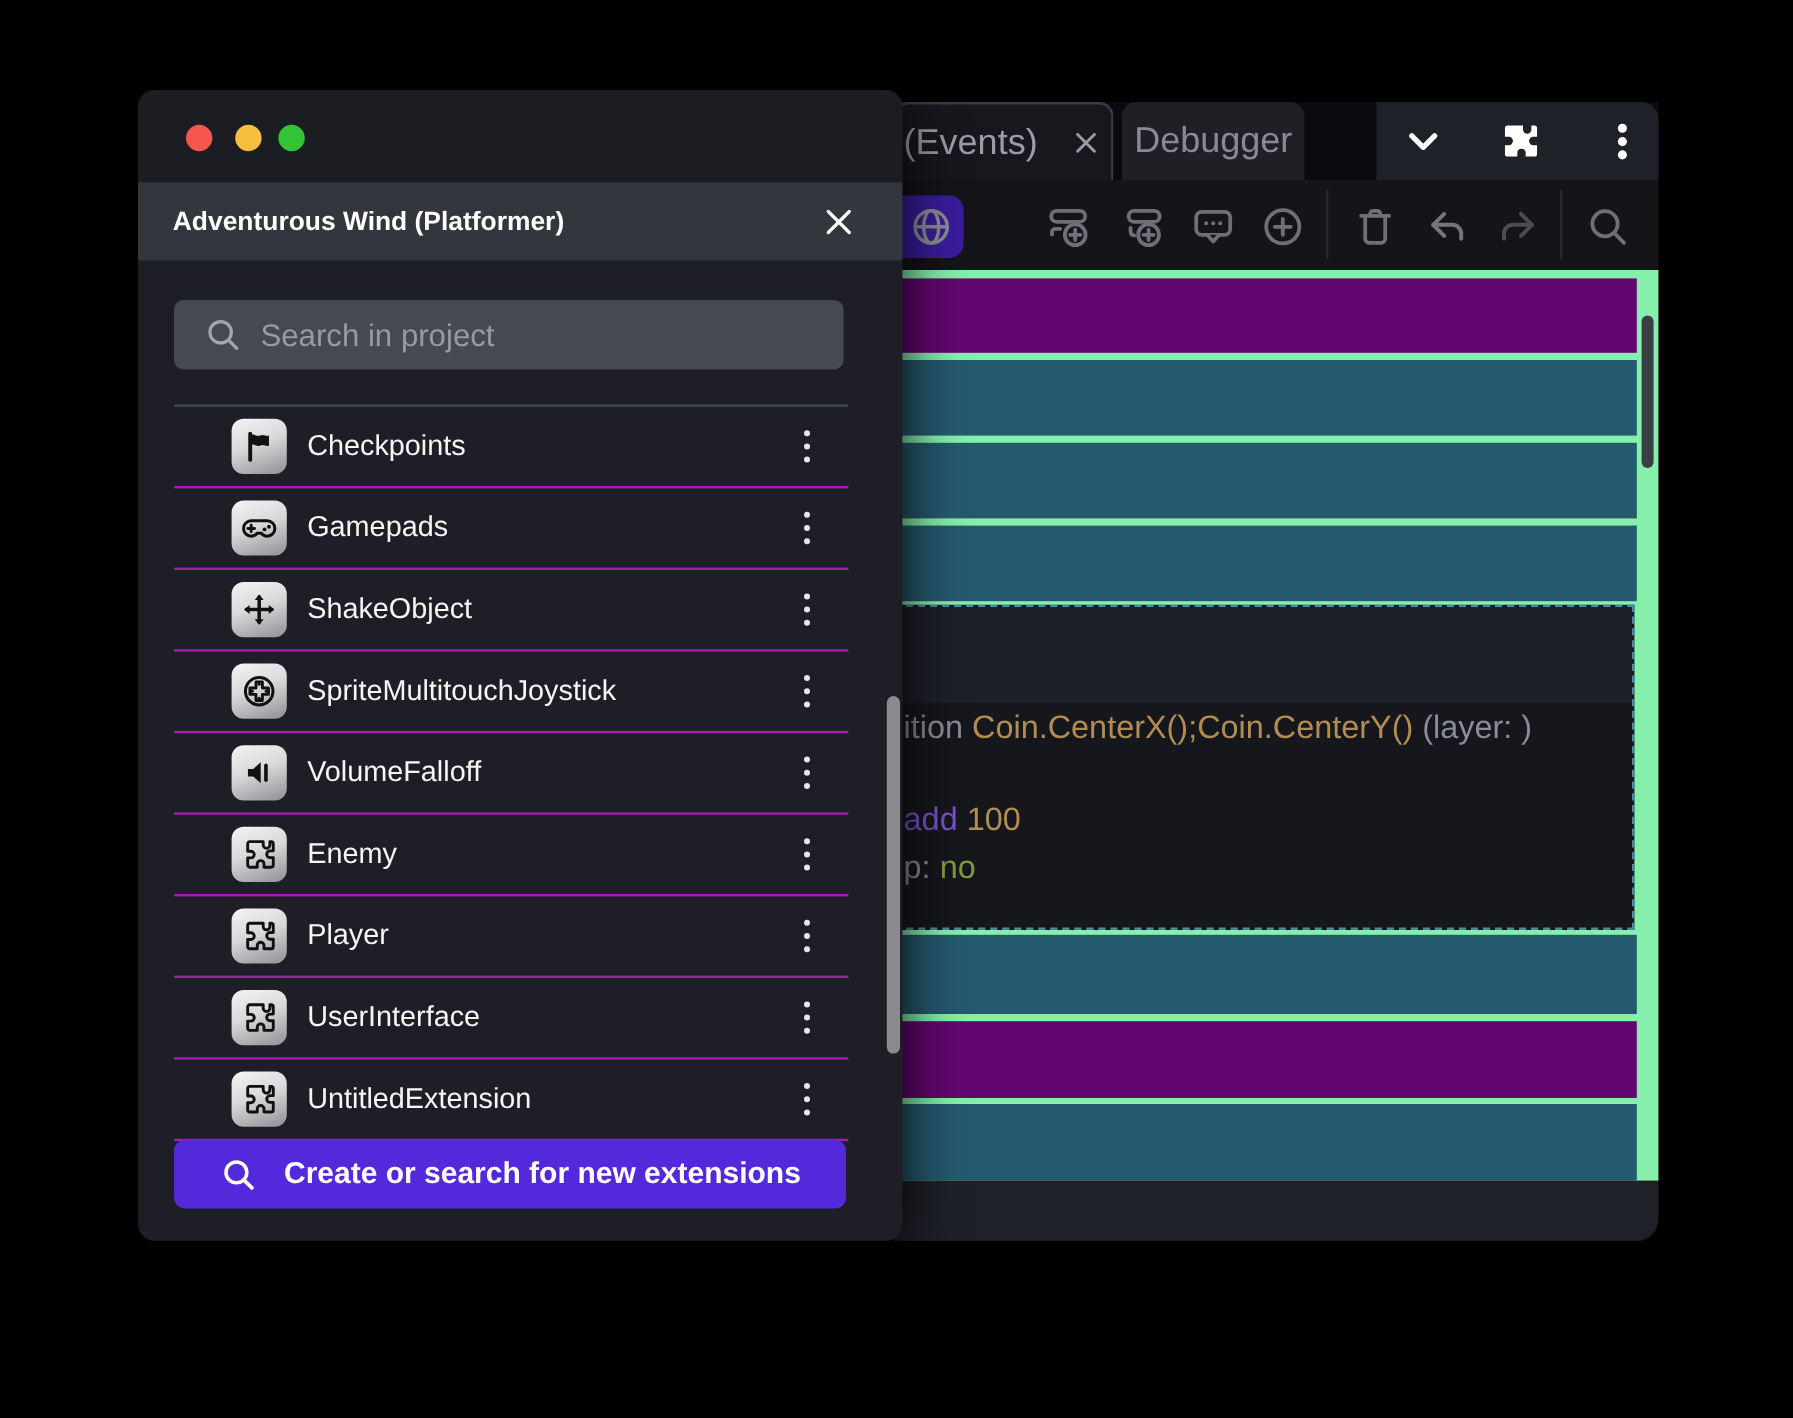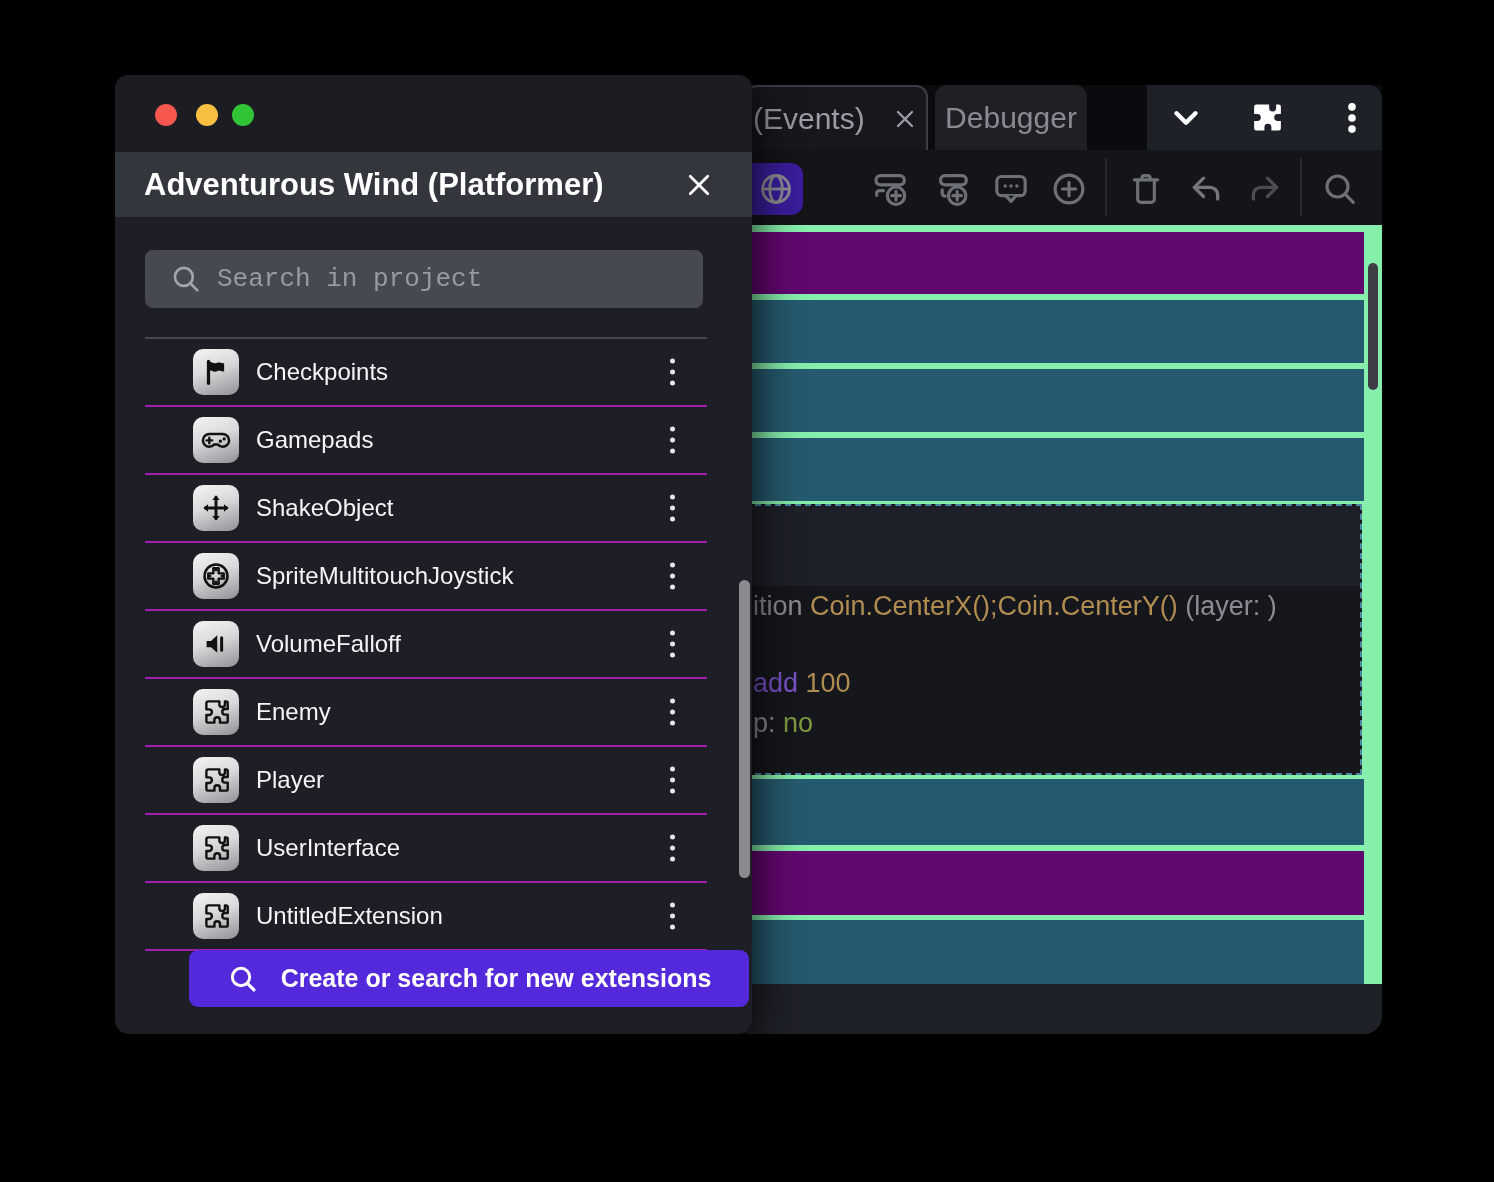--- a/index.html
+++ b/index.html
@@ -48,41 +48,41 @@
   .dialog{position:absolute;left:115px;top:75px;width:637px;height:959px;background:#1e1f26;
           border-radius:14px;box-shadow:0 14px 50px rgba(0,0,0,.9);z-index:5;}
   .dialog-titlebar{position:absolute;left:0;top:0;width:100%;height:77px;background:#1c1d23;
                    border-radius:14px 14px 0 0;}
   .traffic{position:absolute;top:29px;width:22px;height:22px;border-radius:50%;}
   .t-red{left:40px;background:#f5564d;}
   .t-yellow{left:81px;background:#f6bf3f;}
   .t-green{left:117px;background:#32c437;}
   .dialog-header{position:absolute;left:0;top:77px;width:100%;height:65px;background:#34363e;
                  display:flex;align-items:center;}
-  .dialog-title{margin-left:29px;color:#ffffff;font-size:31px;font-weight:bold;}
+  .dialog-title{margin-left:29px;color:#ffffff;font-size:22px;font-weight:bold;}
   .dialog-close{position:absolute;right:38px;top:18px;cursor:pointer;}
   .dialog-search{position:absolute;left:30px;top:175px;width:558px;height:58px;background:#474952;
                  border-radius:8px;display:flex;align-items:center;box-sizing:border-box;padding:0 14px;}
   .dialog-search svg{margin:0 12px 0 10px;flex:none;}
   .dialog-search input{flex:1;background:transparent;border:none;outline:none;color:#eab308;
-                       font-size:26px;font-family:Liberation Mono, monospace;}
+                       font-size:26px;font-family:Liberation Sans, sans-serif;}
   .dialog-search input::placeholder{color:#979aa1;}
 
   .ext-list{position:absolute;left:30px;top:262px;width:562px;border-top:2px solid #45474f;}
   .ext-item{position:relative;height:66px;border-bottom:2px solid #a21caf;display:flex;align-items:center;cursor:pointer;padding-left:48px;}
   .tile{width:46px;height:46px;border-radius:10px;flex:none;
         background:linear-gradient(160deg,#f4f4f5 0%,#d9d9db 45%,#8f9094 100%);
         display:flex;align-items:center;justify-content:center;}
   .ext-label{margin-left:17px;color:#f5f5f7;font-size:24px;}
   .kebab{position:absolute;right:28px;top:50%;transform:translateY(-50%);display:flex;flex-direction:column;gap:6px;padding:4px;}
   .kebab i{width:5px;height:5px;border-radius:50%;background:#e6e7ea;}
 
   .create-btn{position:absolute;left:30px;top:875px;width:560px;height:57px;background:#5329db;
               border:none;border-radius:9px;display:flex;align-items:center;justify-content:center;
-              gap:22px;cursor:pointer;margin-left:44px;}
+              gap:22px;cursor:pointer;}
   .create-btn span{color:#ffffff;font-size:25px;font-weight:bold;font-family:"Liberation Sans",sans-serif;}
   .dialog-scrollbar{position:absolute;left:624px;top:505px;width:11px;height:298px;background:#8b8b8f;border-radius:6px;}
 </style>
 </head>
 <body>
 
 <div class="canvas">
 
   <div class="editor-window">
 

